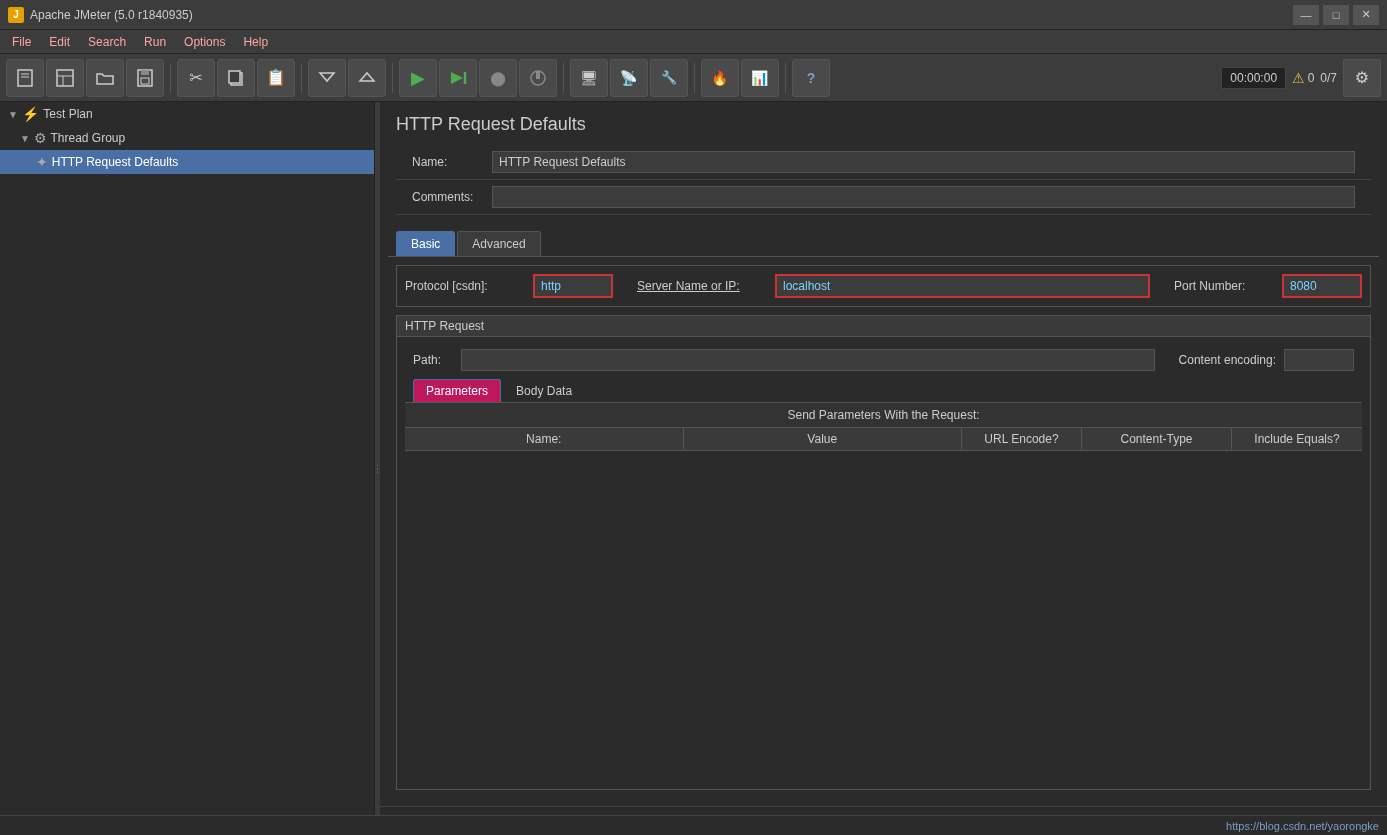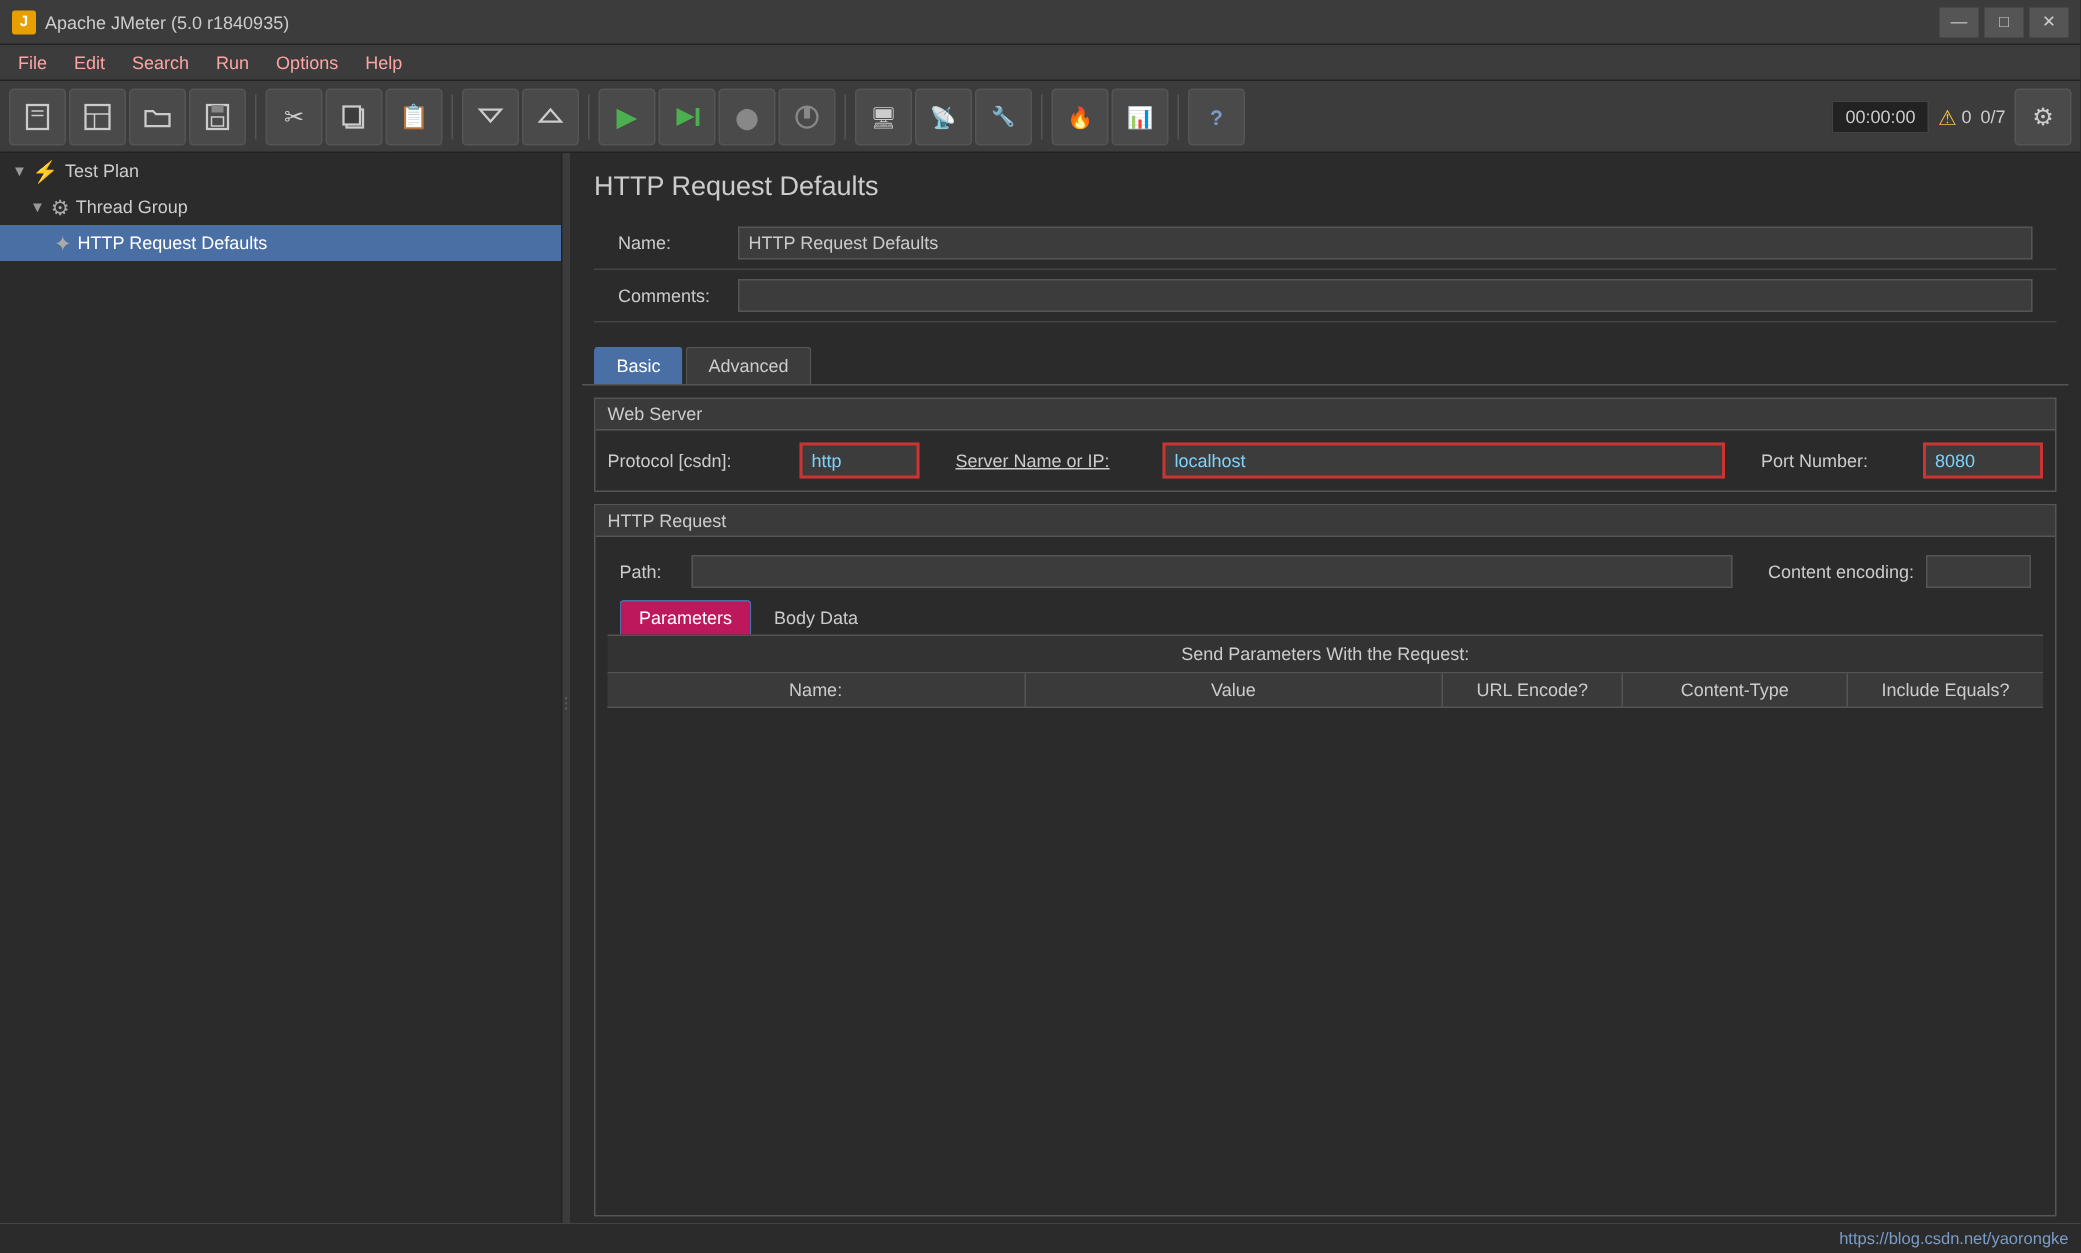--- a/index.html
+++ b/index.html
@@ -572,21 +572,20 @@
     </div>
 
     <div id="tab-bar">
       <div class="tab active">Basic</div>
       <div class="tab">Advanced</div>
     </div>
 
     <div style="border-top: 1px solid #555; margin: 0 8px; padding: 8px 0;">
 
       <div id="web-server-section">
-        <div id="web-server-title">Web Server</div>
         <div id="web-server-content">
           <span class="form-label" style="min-width:120px;">Protocol [csdn]:</span>
           <input class="small-input input-highlight" type="text" value="http" style="width: 80px;">
           <span class="form-label" style="min-width:130px; margin-left:16px;text-decoration:underline;">Server Name or IP:</span>
           <input class="small-input input-highlight" type="text" value="localhost" style="flex: 1 1 0%; min-width: 80px;">
           <span class="form-label" style="min-width:100px; margin-left:16px; white-space:nowrap;">Port Number:</span>
           <input class="small-input input-highlight" type="text" value="8080" style="width: 80px;">
         </div>
       </div>
 

